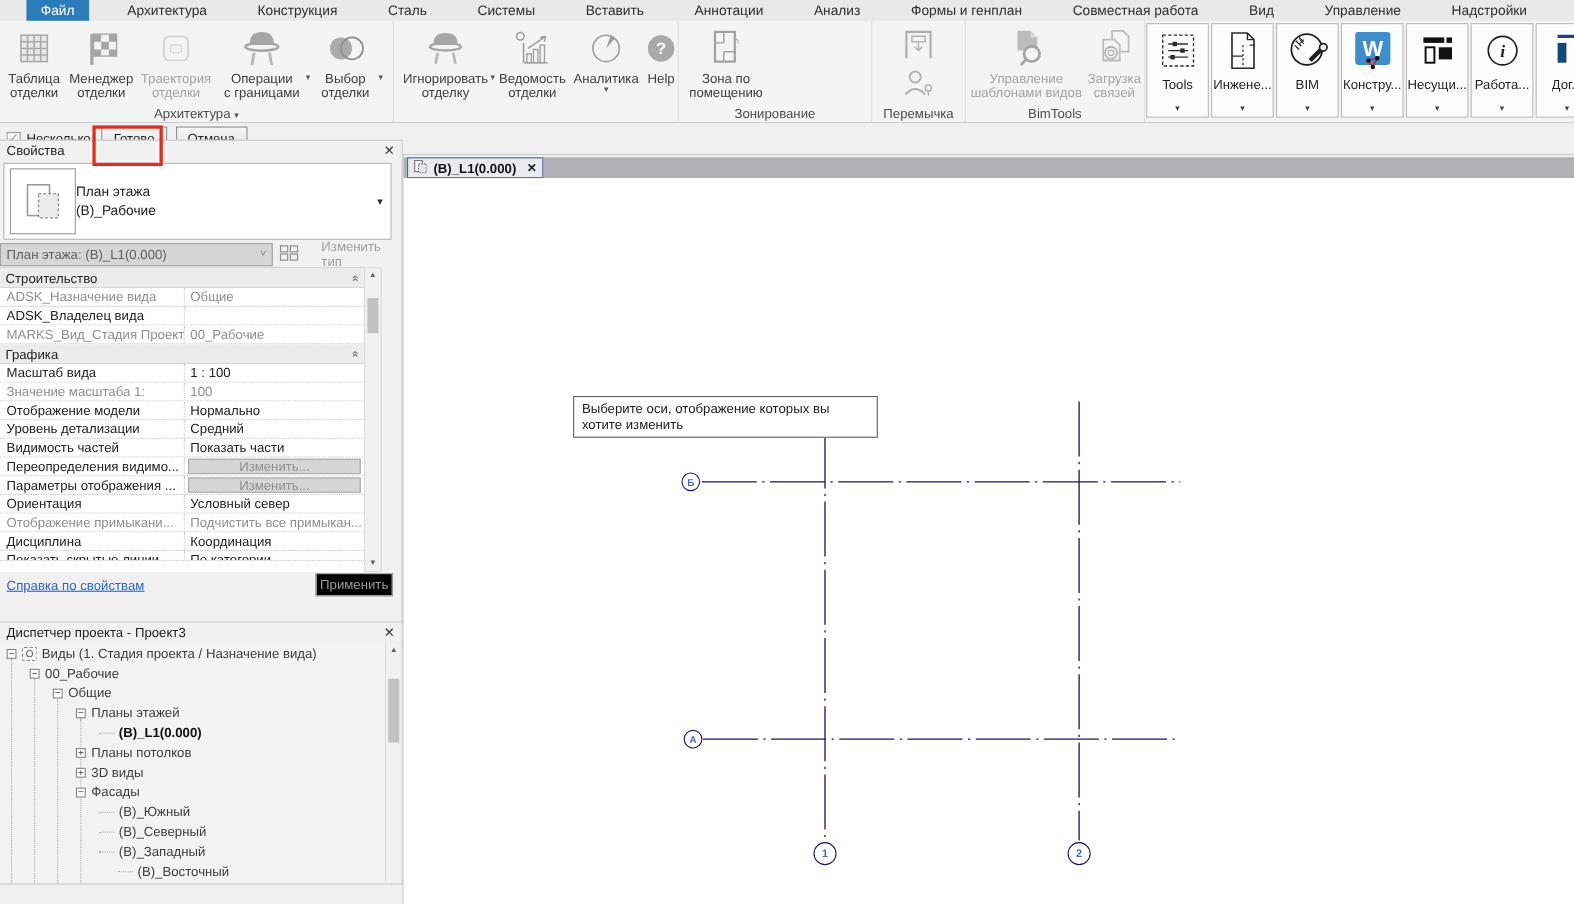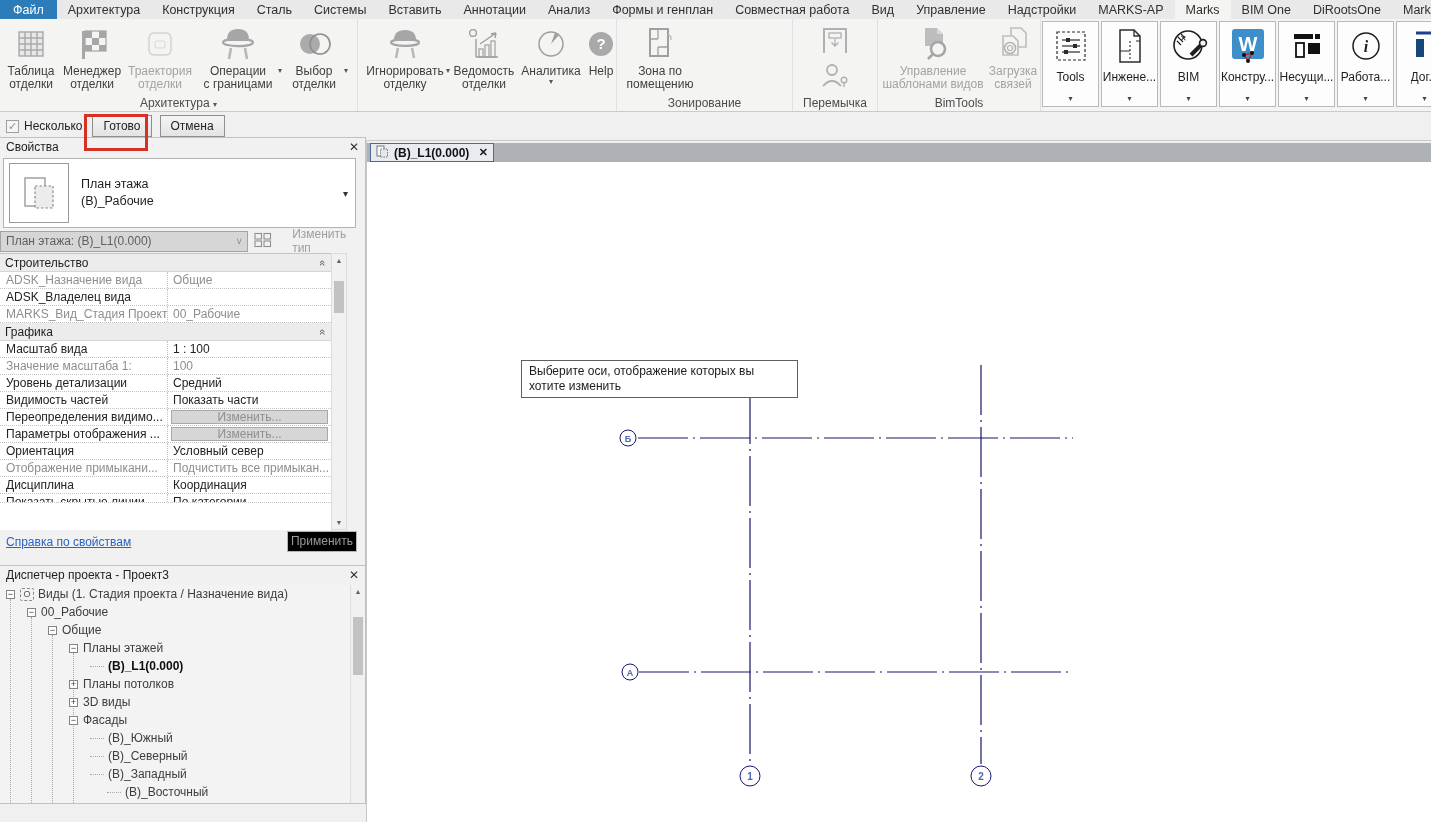--- a/index.html
+++ b/index.html
@@ -3,21 +3,21 @@
 <meta charset="utf-8">
 <style>
   *{margin:0;padding:0;box-sizing:border-box;}
   html,body{background:#9a9a9a;}
   #app{position:relative;width:1431px;height:822px;background:#f0f0f0;overflow:hidden;
        font-family:"Liberation Sans",sans-serif;font-size:12px;color:#333;}
 
   
   .tabbar{position:absolute;top:0;left:0;right:0;height:19px;background:#e9e9e9;
           display:flex;align-items:stretch;overflow:hidden;white-space:nowrap;}
-  .rtab{padding:0 11px;display:flex;align-items:center;font-size:12.5px;color:#2f2f2f;cursor:default;}
+  .rtab{padding:0 11px;display:flex;align-items:center;font-size:12.5px;color:#2f2f2f;cursor:default;margin-left:24px;}
   .rtab.file{background:#2b7cb8;color:#fff;padding:0 13px;}
   .rtab.active{background:#f4f4f3;}
 
   
   .ribbon{position:absolute;top:19px;left:0;right:0;height:93px;background:#f4f4f3;
           border-bottom:1px solid #cbcbcb;display:flex;overflow:hidden;}
   .rpanel{position:relative;height:100%;border-right:1px solid #e0e0e0;display:flex;
           align-items:flex-start;padding:0 3px 16px 3px;flex:none;}
   .rpanel-label{position:absolute;left:0;right:0;bottom:0;height:15px;line-height:15px;
                 text-align:center;font-size:12px;color:#4c4c4c;}
@@ -45,31 +45,31 @@
   .chk{width:13px;height:13px;border:1px solid #9f9f9f;background:#f5f5f5;margin-left:6px;
        font-size:11px;line-height:11px;text-align:center;color:#8f8f8f;}
   .chk-label{margin:0 8px 0 5px;color:#222;}
   .obtn{height:22px;padding:0 10px;margin-right:8px;background:linear-gradient(#f5f5f5,#e3e3e3);
         border:1px solid #8f8f8f;font-size:12px;color:#222;display:flex;align-items:center;cursor:default;}
   .highlight-box{position:absolute;left:84px;top:114px;width:64px;height:37px;
                  border:3px solid #d93025;z-index:50;pointer-events:none;}
 
   
   .palette{position:absolute;left:0;width:366px;background:#f1f1f1;border:1px solid #c1c1c1;border-left:none;}
-  .props{top:137px;height:462px;}
+  .props{top:127px;height:462px;}
   .browser{top:565px;bottom:18px;}
   .pal-header{height:18px;display:flex;align-items:center;padding:0 6px;background:#f1f1f1;}
   .pal-title{font-size:12px;color:#1e1e1e;}
   .pal-close{margin-left:auto;font-size:12px;color:#333;cursor:default;}
 
   .type-box{position:absolute;top:20px;left:3px;width:353px;height:70px;background:#fff;
             border:1px solid #b3b3b3;display:flex;align-items:center;}
   .type-thumb{width:60px;height:60px;margin-left:5px;border:1px solid #9a9a9a;background:#fff;
               display:flex;align-items:center;justify-content:center;}
-  .type-text{margin-left:12px;font-size:12.5px;color:#1e1e1e;line-height:17px;}
+  .type-text{font-size:12.5px;color:#1e1e1e;line-height:17px;}
   .type-arrow{margin-left:auto;margin-right:7px;font-size:10px;color:#333;}
 
   .inst-row{position:absolute;top:92px;left:0;width:366px;height:22px;display:flex;align-items:center;}
   .inst-combo{width:253px;height:21px;background:#d6d6d6;border:1px solid #a3a3a3;
               display:flex;align-items:center;padding:0 5px;color:#5f5f5f;}
   .combo-chev{margin-left:auto;font-size:10px;color:#8a8a8a;}
   .edit-type{display:flex;align-items:center;margin-left:6px;color:#9e9e9e;gap:20px;}
 
   .prop-table{position:absolute;top:115px;left:0;width:331px;height:277px;background:#fff;
               overflow:hidden;border-top:1px solid #c6c6c6;}
@@ -504,20 +504,24 @@
         </div>
         <div class="prop-row">
           <span class="pl">Масштаб вида</span>
           <span class="pv">1 : 100</span>
         </div>
         <div class="prop-row dim">
           <span class="pl">Значение масштаба   1:</span>
           <span class="pv">100</span>
         </div>
         <div class="prop-row">
+          <span class="pl">Отображение модели</span>
+          <span class="pv">Нормально</span>
+        </div>
+        <div class="prop-row">
           <span class="pl">Уровень детализации</span>
           <span class="pv">Средний</span>
         </div>
         <div class="prop-row">
           <span class="pl">Видимость частей</span>
           <span class="pv">Показать части</span>
         </div>
         <div class="prop-row">
           <span class="pl">Переопределения видимо...</span>
           <span class="pbtn">Изменить...</span>

